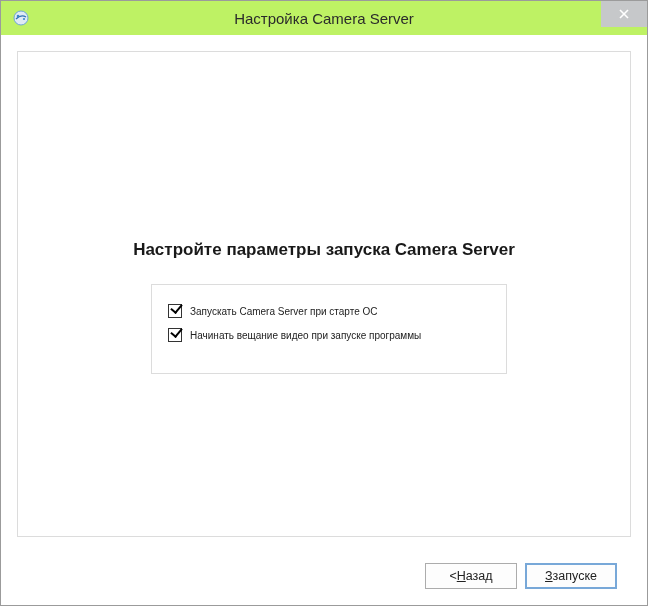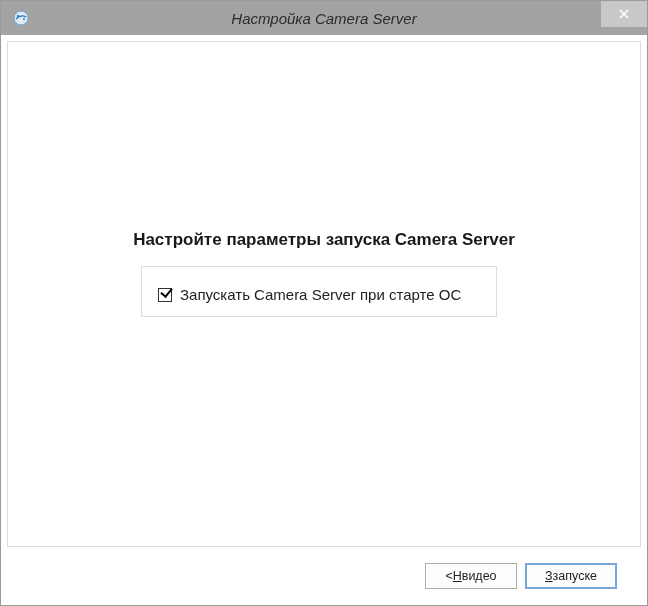--- a/index.html
+++ b/index.html
@@ -12,26 +12,25 @@
   }
   .window {
     width: 648px; height: 606px;
     border: 1px solid #9b9b9b;
     background: #ffffff;
     display: flex;
     flex-direction: column;
   }
   .titlebar {
     height: 34px;
-    background: #a3a3a3;
+    background: #bef264;
     display: flex;
     align-items: center;
     position: relative;
     flex: 0 0 auto;
-    font-style: italic;
   }
   .titlebar .app-icon {
     width: 16px; height: 16px;
     margin-left: 12px;
   }
   .titlebar .title-text {
     position: absolute;
     left: 0; right: 0;
     text-align: center;
     font-size: 15px;
@@ -47,42 +46,42 @@
     justify-content: center;
     color: #ffffff;
     font-size: 14px;
     line-height: 1;
     cursor: default;
     margin-top: -8px;
   }
   .titlebar .close-btn svg { display: block; }
   .content-frame {
     flex: 1 1 auto;
-    margin: 6px;
+    margin: 16px;
     border: 1px solid #dcdcdc;
     position: relative;
     background: #ffffff;
   }
   .heading {
     position: absolute;
     top: 188px;
     left: 0; right: 0;
     text-align: center;
     font-size: 17px;
     font-weight: 700;
     color: #191919;
   }
   .options-box {
     position: absolute;
-    top: 224px;
+    top: 232px;
     left: 133px;
     width: 356px;
     border: 1px solid #dcdcdc;
-    padding: 14px 16px 8px 16px;
-    font-size: 15px;
+    padding: 14px 16px 26px 16px;
+    font-size: 10px;
     color: #222;
   }
   .opt-row {
     display: flex;
     align-items: center;
     gap: 8px;
     padding: 5px 0;
   }
   .chk {
     width: 14px; height: 14px;
@@ -152,28 +151,32 @@
   </div>
 
   <div class="content-frame">
     <div class="heading">Настройте параметры запуска Camera Server</div>
 
     <div class="options-box">
       <div class="opt-row">
         <span class="chk checked"></span>
         <span>Запускать Camera Server при старте ОС</span>
       </div>
+      <div class="opt-row">
+        <span class="chk checked"></span>
+        <span>Начинать вещание видео при запуске программы</span>
+      </div>
     </div>
   </div>
 
   <div class="footer">
     <div class="btn">
       <span>&lt; </span>
         <span class="ul">Н</span>
-        <span>видео</span>
+        <span>азад</span>
     </div>
     <div class="btn default">
       <span class="ul">З</span>
         <span>запуске</span>
     </div>
     <span class="spacer"></span>
   </div>
 
 </div>
 

